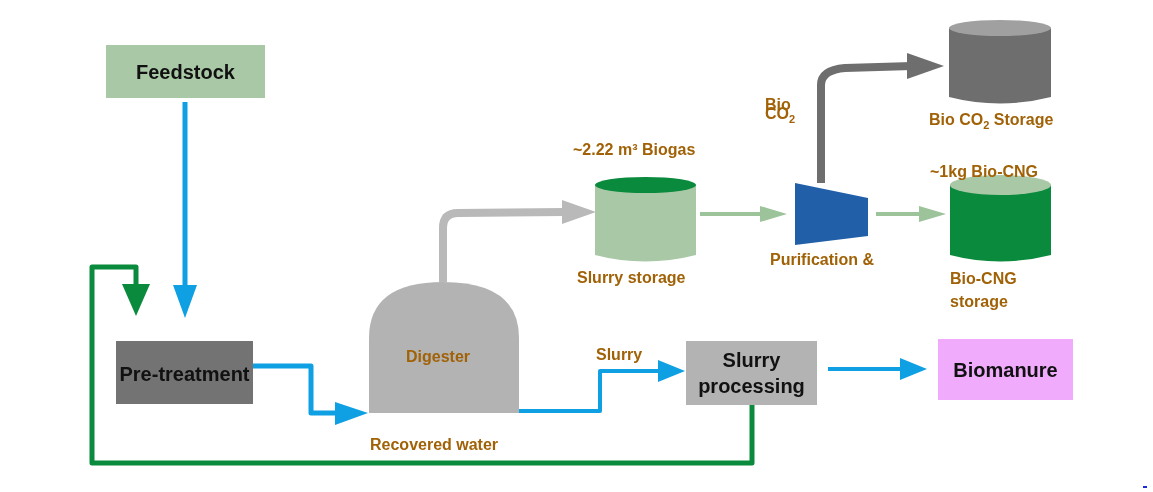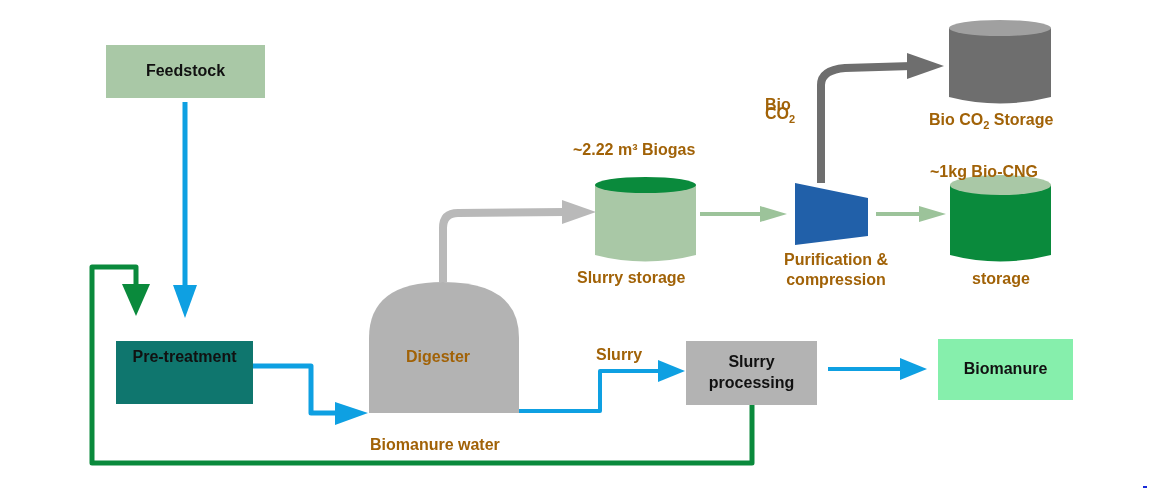--- a/index.html
+++ b/index.html
@@ -1,22 +1,22 @@
 <!DOCTYPE html>
 <html><head>
 <meta charset="utf-8">
 <style>
   html, body { margin:0; padding:0; background:#ffffff; }
   body { width:1153px; height:492px; position:relative; overflow:hidden;
          font-family:"Liberation Sans", "DejaVu Sans", sans-serif; }
   svg { position:absolute; left:0; top:0; }
   .lbl { position:absolute; font-weight:bold; font-size:16px; color:#a16207; line-height:1.25; white-space:nowrap; }
-  .center { text-align:center; }
+  .center { text-align:left; }
   .box { position:absolute; display:flex; align-items:center; justify-content:center; text-align:center;
-         font-weight:bold; font-size:16px; color:#111; line-height:1.3; }
+         font-weight:bold; font-size:20px; color:#111; line-height:1.3; }
   sub, sup { font-size:11px; }
 </style>
 </head>
 <body>
 
 <svg width="1153" height="492" viewBox="0 0 1153 492">
 
   <path d="M752,403 L752,463 L92,463 L92,267 L136,267 L136,285" fill="none" stroke="#0a8a3c" stroke-width="5" stroke-linejoin="round"></path>
   <polygon points="122,284 150,284 136,316" fill="#0a8a3c"></polygon>
 
@@ -57,52 +57,52 @@
   <line x1="828" y1="369" x2="902" y2="369" stroke="#0ea0e2" stroke-width="4"></line>
   <polygon points="900,358 927,369 900,380" fill="#0ea0e2"></polygon>
 
   <rect x="1143" y="486" width="4" height="2" fill="#1a2bd8"></rect>
 </svg>
 
 <div class="box" style="left:106px;top:45px;width:159px;height:53px;background:#a9c8a6;">
   <span>Feedstock</span>
 </div>
 
-<div class="box" style="left:116px;top:341px;width:137px;height:63px;background:#0f766e;align-items:flex-start;padding-top:6px;box-sizing:border-box;">
+<div class="box" style="left:116px;top:341px;width:137px;height:63px;background:#737373;align-items:flex-start;padding-top:20px;box-sizing:border-box;">
   <span>Pre-treatment</span>
 </div>
 
 <div class="lbl" style="left:406px;top:347px;">Digester</div>
 
 <div class="box" style="left:686px;top:341px;width:131px;height:64px;background:#b3b3b3;flex-direction:column;">
   <span>Slurry</span>
   <span>processing</span>
 </div>
 
-<div class="box" style="left:938px;top:339px;width:135px;height:61px;background:#86efac;">
+<div class="box" style="left:938px;top:339px;width:135px;height:61px;background:#f0abfc;">
   <span>Biomanure</span>
 </div>
 
 <div class="lbl" style="left:573px;top:140px;text-align:right;">~2.22  m³ Biogas</div>
 <div class="lbl" style="left:577px;top:268px;">Slurry  storage</div>
 
 <div class="lbl" style="left:765px;top:95px;">Bio</div>
 <div class="lbl" style="left:765px;top:104px;">
   <span>CO</span><sub>2</sub>
 </div>
 
 <div class="lbl" style="left:929px;top:110px;">
   <span>Bio  CO</span><sub>2</sub><span> Storage</span>
 </div>
 
 <div class="lbl" style="left:930px;top:150px;margin-top:12px;">~1kg  Bio-CNG</div>
 
 <div class="lbl center" style="left:770px;top:250px;width:132px;">
   <div>Purification &amp;</div>
-  <div>compression</div>
 </div>
 
 <div class="lbl center" style="left:950px;top:267px;width:102px;line-height:1.45;">
+  <div>Bio-CNG</div>
   <div>storage</div>
 </div>
 
 <div class="lbl" style="left:596px;top:345px;">Slurry</div>
-<div class="lbl" style="left:370px;top:435px;">Biomanure  water</div>
+<div class="lbl" style="left:370px;top:435px;">Recovered  water</div>
 
 </body></html>

